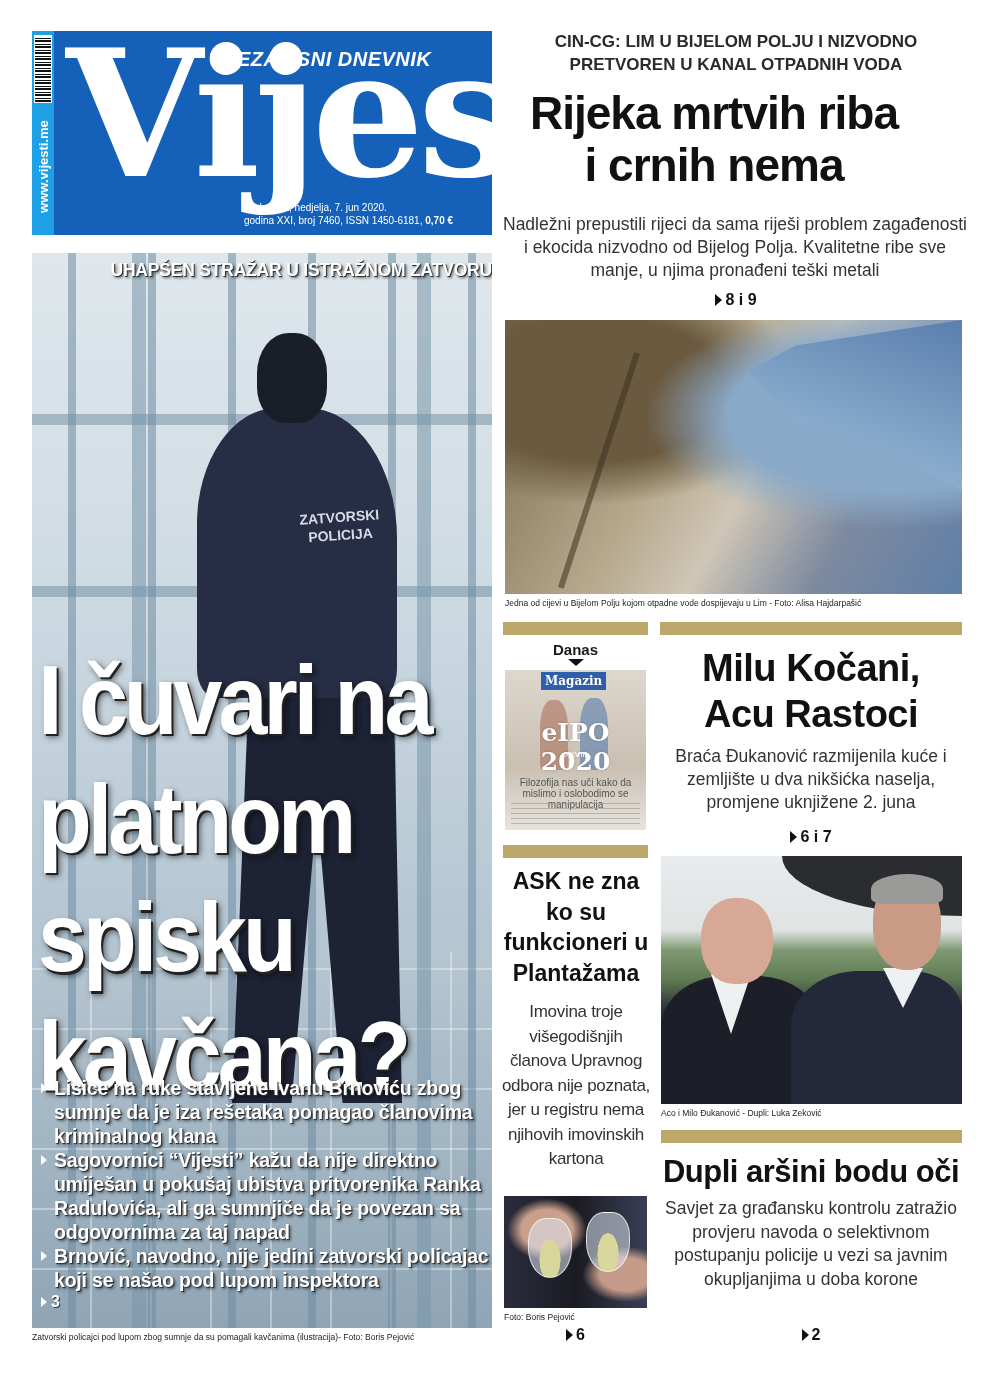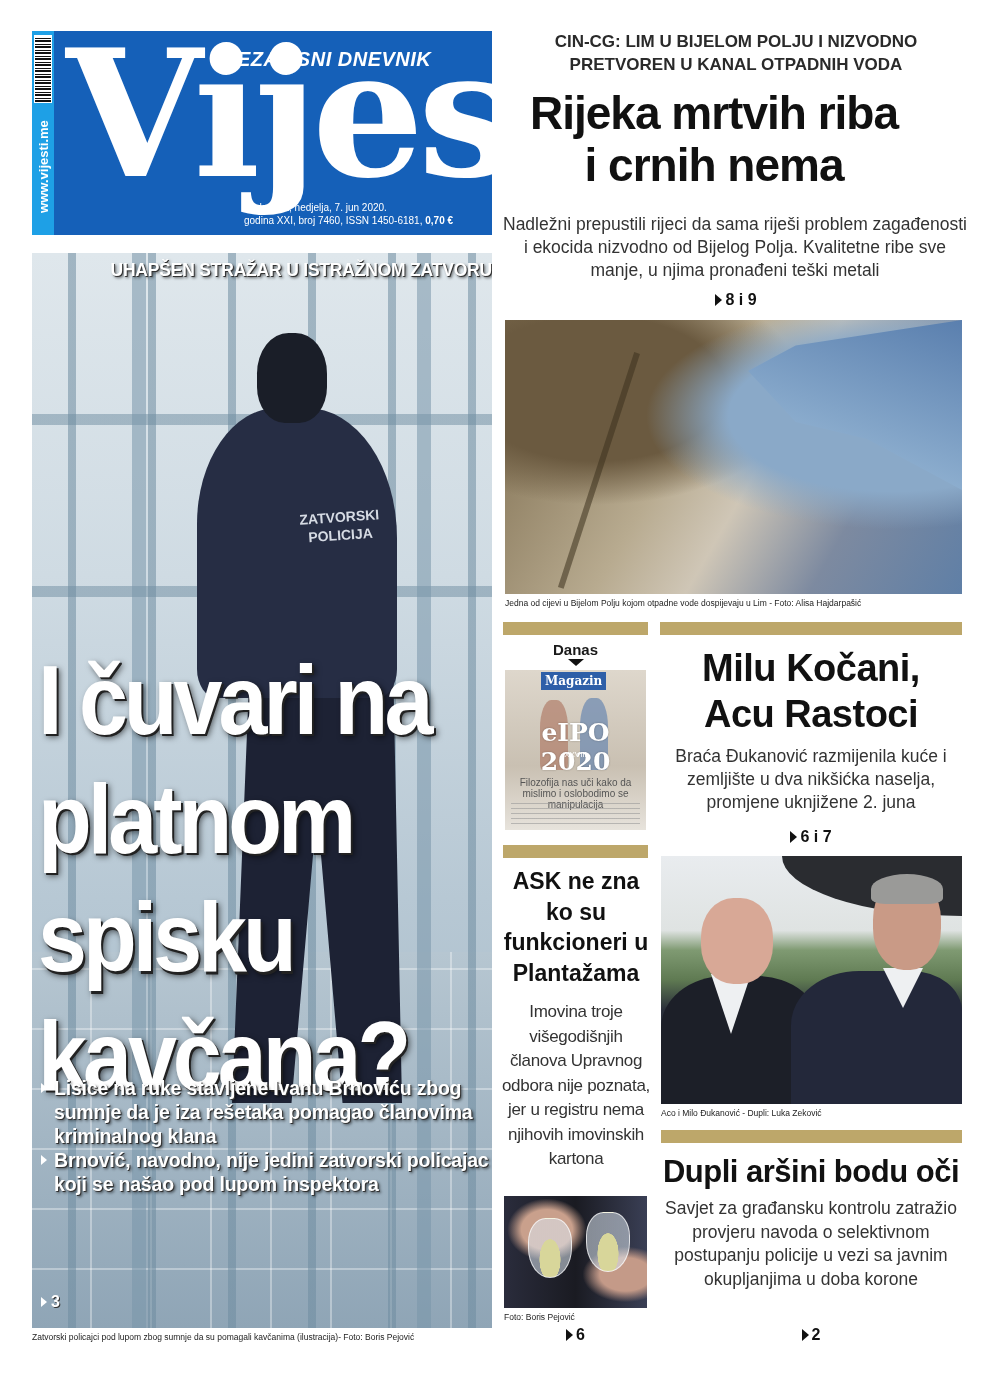--- a/index.html
+++ b/index.html
@@ -202,17 +202,18 @@
 
   <div class="kicker">UHAPŠEN STRAŽAR U ISTRAŽNOM ZATVORU</div>
   <div class="headline">
     <div>I čuvari na</div>
     <div>platnom</div>
     <div>spisku</div>
     <div>kavčana?</div>
   </div>
   <ul class="bullets">
     <li>Lisice na ruke stavljene Ivanu Brnoviću zbog sumnje da je iza rešetaka pomagao članovima kriminalnog klana</li>
+    <li>Sagovornici “Vijesti” kažu da nije direktno umiješan u pokušaj ubistva pritvorenika Ranka Radulovića, ali ga sumnjiče da je povezan sa odgovornima za taj napad</li>
     <li>Brnović, navodno, nije jedini zatvorski policajac koji se našao pod lupom inspektora</li>
   </ul>
   <div class="lref"><span class="tri"></span><span>3</span></div>
 </div>
 <div class="cap cap-lead">Zatvorski policajci pod lupom zbog sumnje da su pomagali kavčanima (ilustracija)- Foto: Boris Pejović</div>
 
 </body></html>

